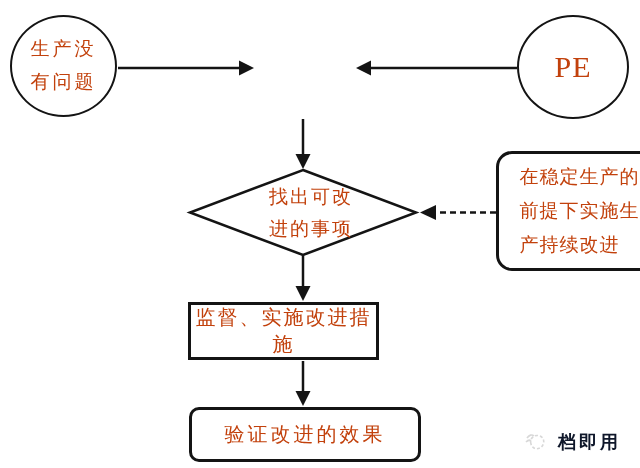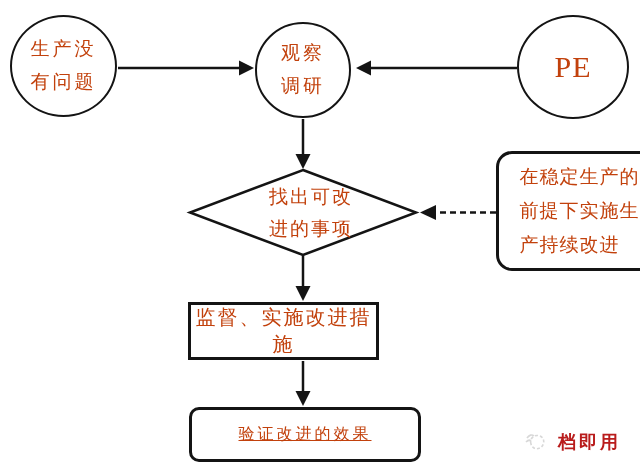--- a/index.html
+++ b/index.html
@@ -67,37 +67,36 @@
   }
   .node-supervise {
     left: 188px; top: 302px; width: 191px; height: 58px;
     border-radius: 0;
     font-size: 20px;
     letter-spacing: 2px;
   }
   .node-verify {
     left: 189px; top: 407px; width: 232px; height: 55px;
     border-radius: 10px;
-    font-size: 16px;
+    font-size: 20px;
     letter-spacing: 3px;
-    text-decoration: underline;
   }
   .watermark {
     position: absolute;
     left: 523px; top: 428px;
     display: flex;
     align-items: center;
     gap: 7px;
     color: #d3d3d3;
   }
   .watermark-text {
     font-size: 18px;
     font-weight: bold;
     letter-spacing: 3px;
-    color: #b91c1c;
+    color: #0f172a;
   }
   svg .stroke { stroke: #141414; fill: none; }
 </style>
 </head>
 <body>
 
 <div class="canvas">
 
   <svg class="layer" viewBox="0 0 640 468">
 
@@ -130,22 +129,20 @@
 
     <g>
       <line class="stroke" x1="496" y1="212.5" x2="434" y2="212.5" stroke-width="2.5" stroke-dasharray="6 4"></line>
       <polygon points="420,212.5 436,205 436,220" fill="#141414"></polygon>
     </g>
   </svg>
 
   <div class="node ellipse node-production">生产没
 有问题</div>
 
-  <div class="node ellipse node-observe">观察
-调研</div>
 
   <div class="node ellipse node-pe">PE</div>
 
   <div class="node diamond-label">找出可改
 进的事项</div>
 
   <div class="node roundrect node-note">在稳定生产的
 前提下实施生
 产持续改进</div>
 

